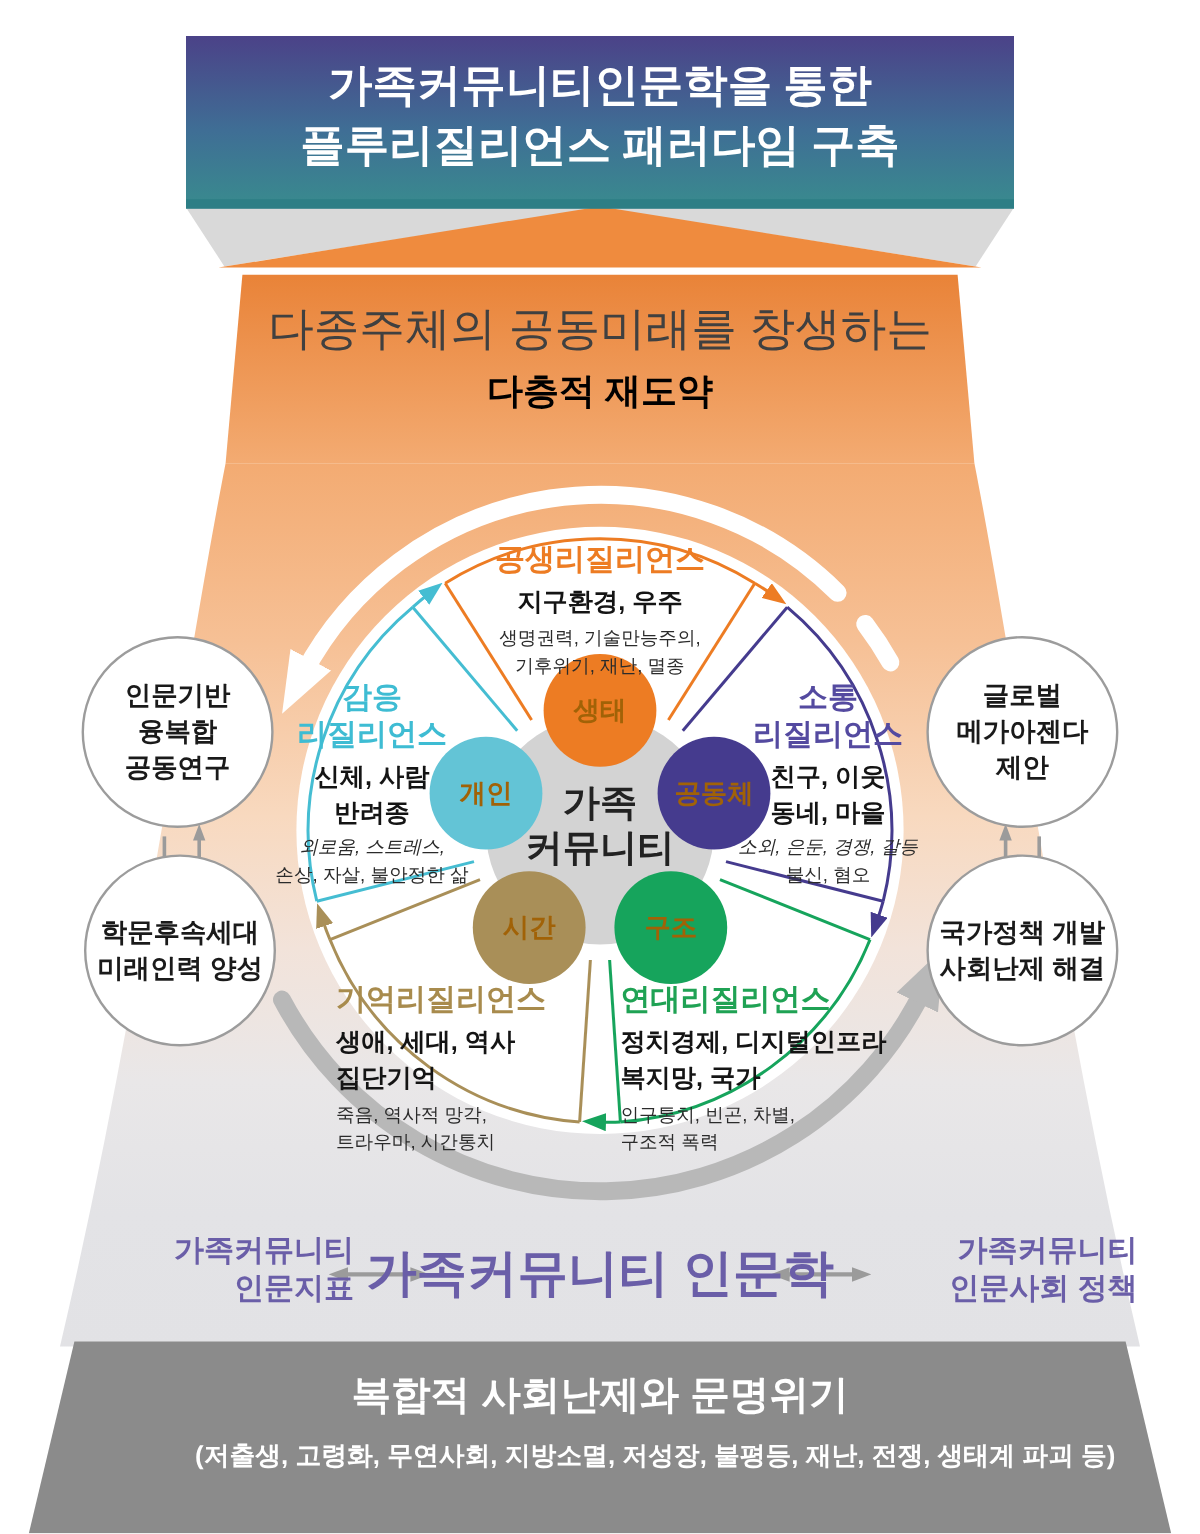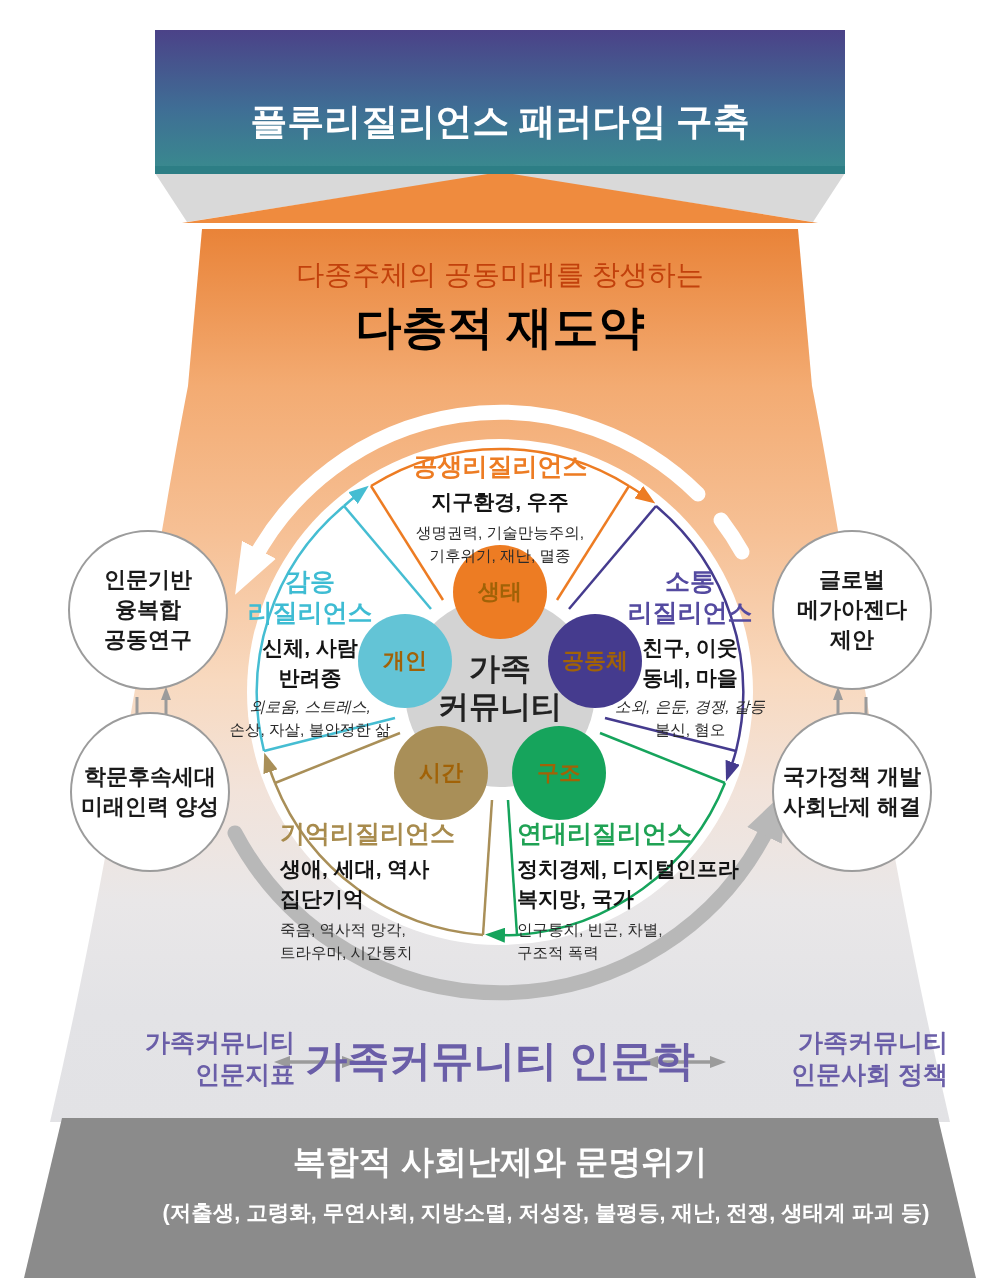--- a/index.html
+++ b/index.html
@@ -5,22 +5,22 @@
   html,body{margin:0;padding:0;background:#fff;}
   #stage{position:relative;width:1000px;height:1278px;background:#fff;overflow:hidden;
          font-family:"Liberation Sans",sans-serif;}
   #bg{position:absolute;left:0;top:0;width:1000px;height:1278px;}
   .abs{position:absolute;}
   .ctr{text-align:center;}
   
   .banner-line{left:0;width:1000px;color:#fff;font-family:"Liberation Serif",serif;
                font-weight:700;font-size:37px;line-height:46px;text-align:center;}
   
-  .sub1{left:0;top:256px;width:1000px;font-size:28px;line-height:38px;font-weight:500;color:#c2410c;}
-  .sub2{left:0;top:301px;width:1000px;font-size:46px;line-height:52px;font-weight:900;color:#000;}
+  .sub1{left:0;top:256px;width:1000px;font-size:38px;line-height:38px;font-weight:500;color:#404040;}
+  .sub2{left:0;top:301px;width:1000px;font-size:30px;line-height:52px;font-weight:900;color:#000;}
   
   .seg{position:absolute;}
   .seg .t{font-size:25px;line-height:31px;font-weight:800;}
   .seg .k{font-size:21px;line-height:30px;font-weight:700;color:#141414;}
   .seg .i{font-size:15.5px;line-height:22.5px;font-weight:500;color:#2b2b2b;}
   .mt5{margin-top:5px;} .mt8{margin-top:3px;font-style:italic;}
   .c-orange{color:#ED7C23;} .c-navy{color:#544AA0;} .c-green{color:#1FA254;}
   .c-tan{color:#A88B4D;} .c-cyan{color:#3EBCD3;}
   
   .hub{left:410px;top:650px;width:180px;font-size:31px;line-height:38px;font-weight:800;color:#222;text-align:center;}
@@ -153,20 +153,21 @@
       <line x1="838" y1="731" x2="838" y2="697" marker-end="url(#mSmGray)"></line>
       <line x1="866" y1="697" x2="866" y2="731" marker-end="url(#mSmGray)"></line>
     </g>
 
     <g stroke="#9B9B9B" stroke-width="3.5">
       <line x1="286" y1="1062" x2="346" y2="1062" marker-start="url(#mSmGrayS)" marker-end="url(#mSmGray)"></line>
       <line x1="654" y1="1062" x2="714" y2="1062" marker-start="url(#mSmGrayS)" marker-end="url(#mSmGray)"></line>
     </g>
   </svg>
 
+  <div class="abs banner-line" style="top:49px">가족커뮤니티인문학을 통한</div>
   <div class="abs banner-line" style="top:99px">플루리질리언스 패러다임 구축</div>
 
   <div class="abs sub1 ctr">다종주체의 공동미래를 창생하는</div>
   <div class="abs sub2 ctr">다층적 재도약</div>
 
   <div class="seg ctr" style="left:330px;top:451px;width:340px">
     <div class="t c-orange">공생리질리언스</div>
     <div class="k mt5">지구환경, 우주</div>
     <div class="i mt5">생명권력, 기술만능주의,</div>
     <div class="i">기후위기, 재난, 멸종</div>

